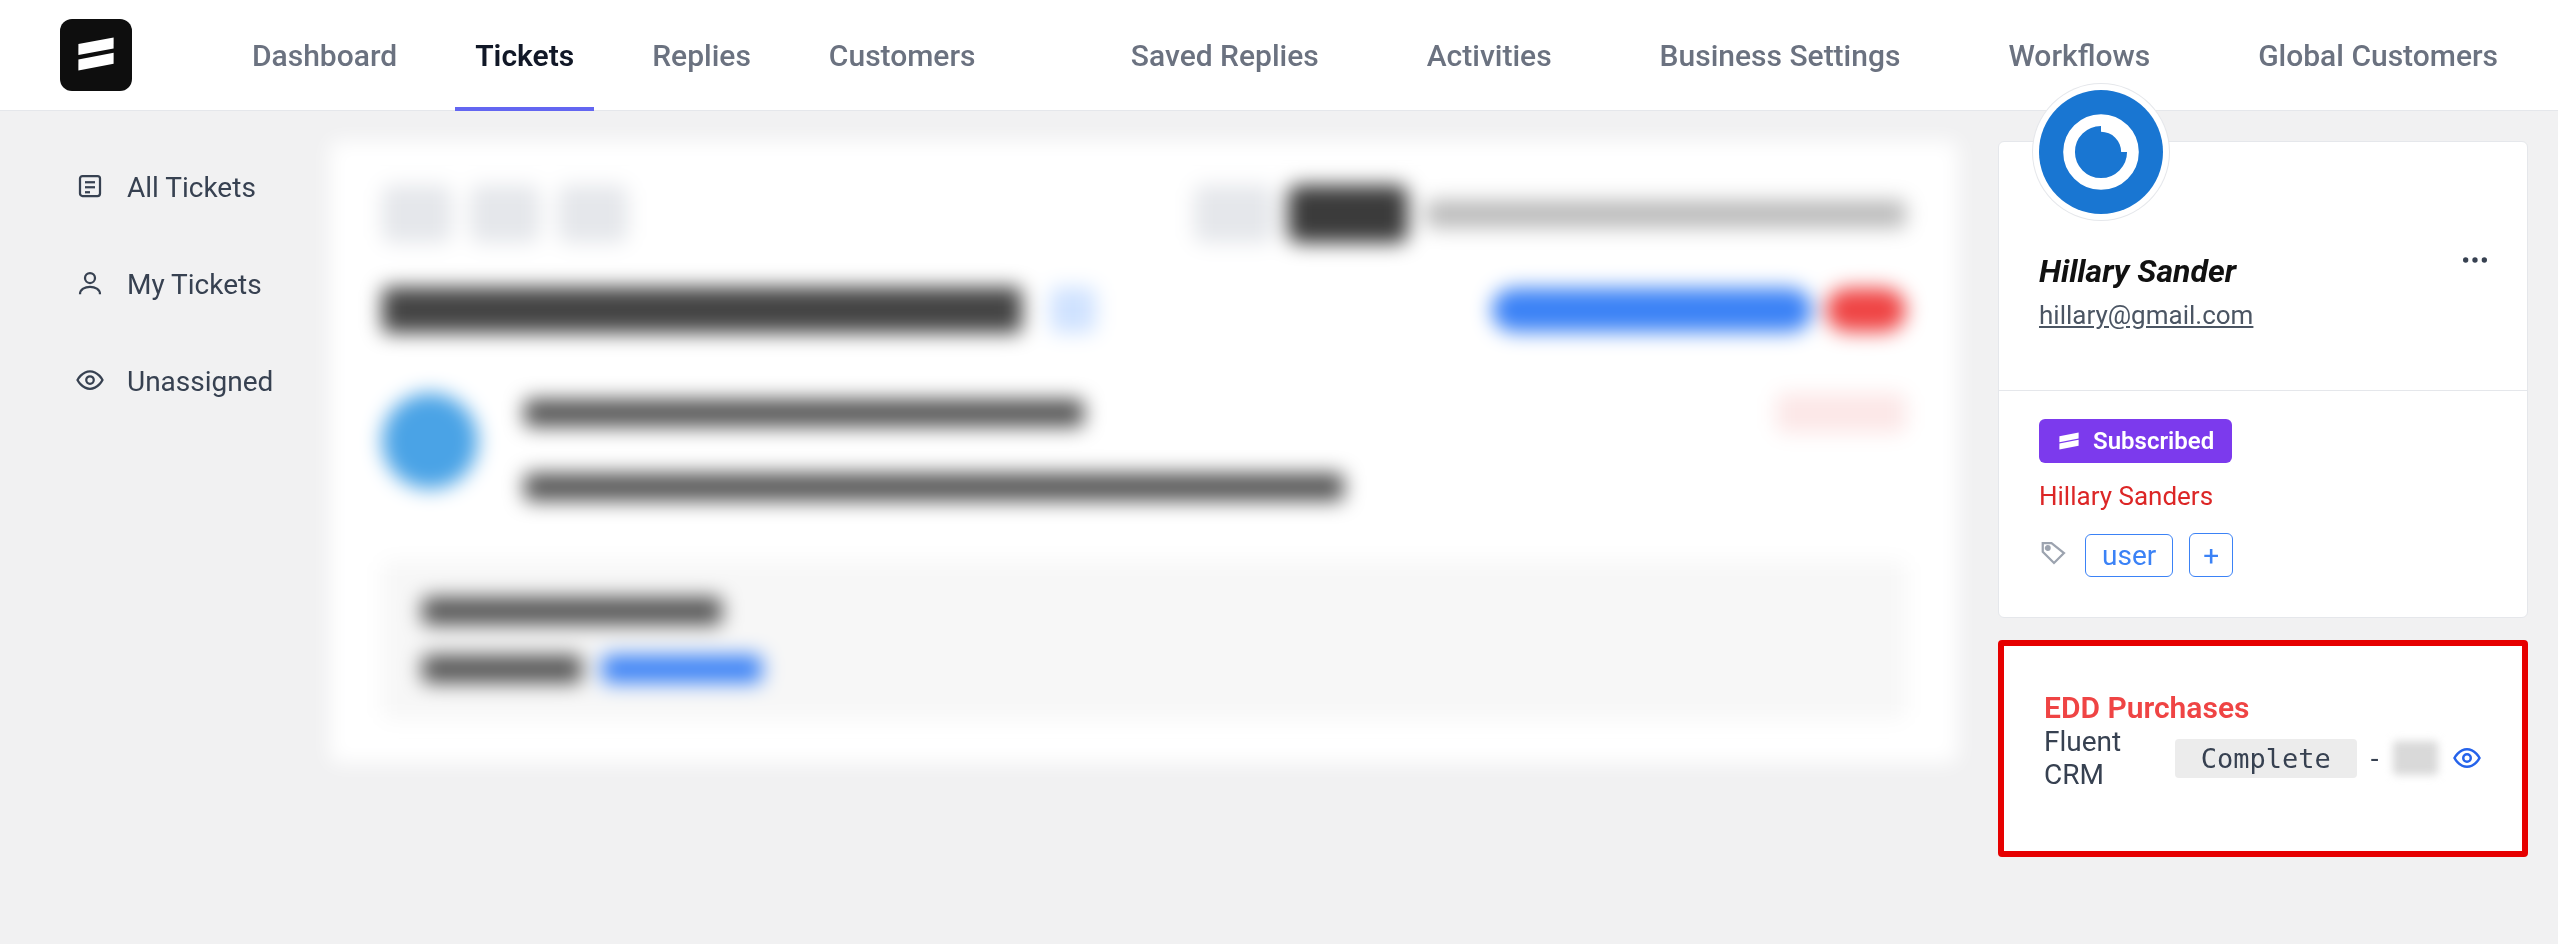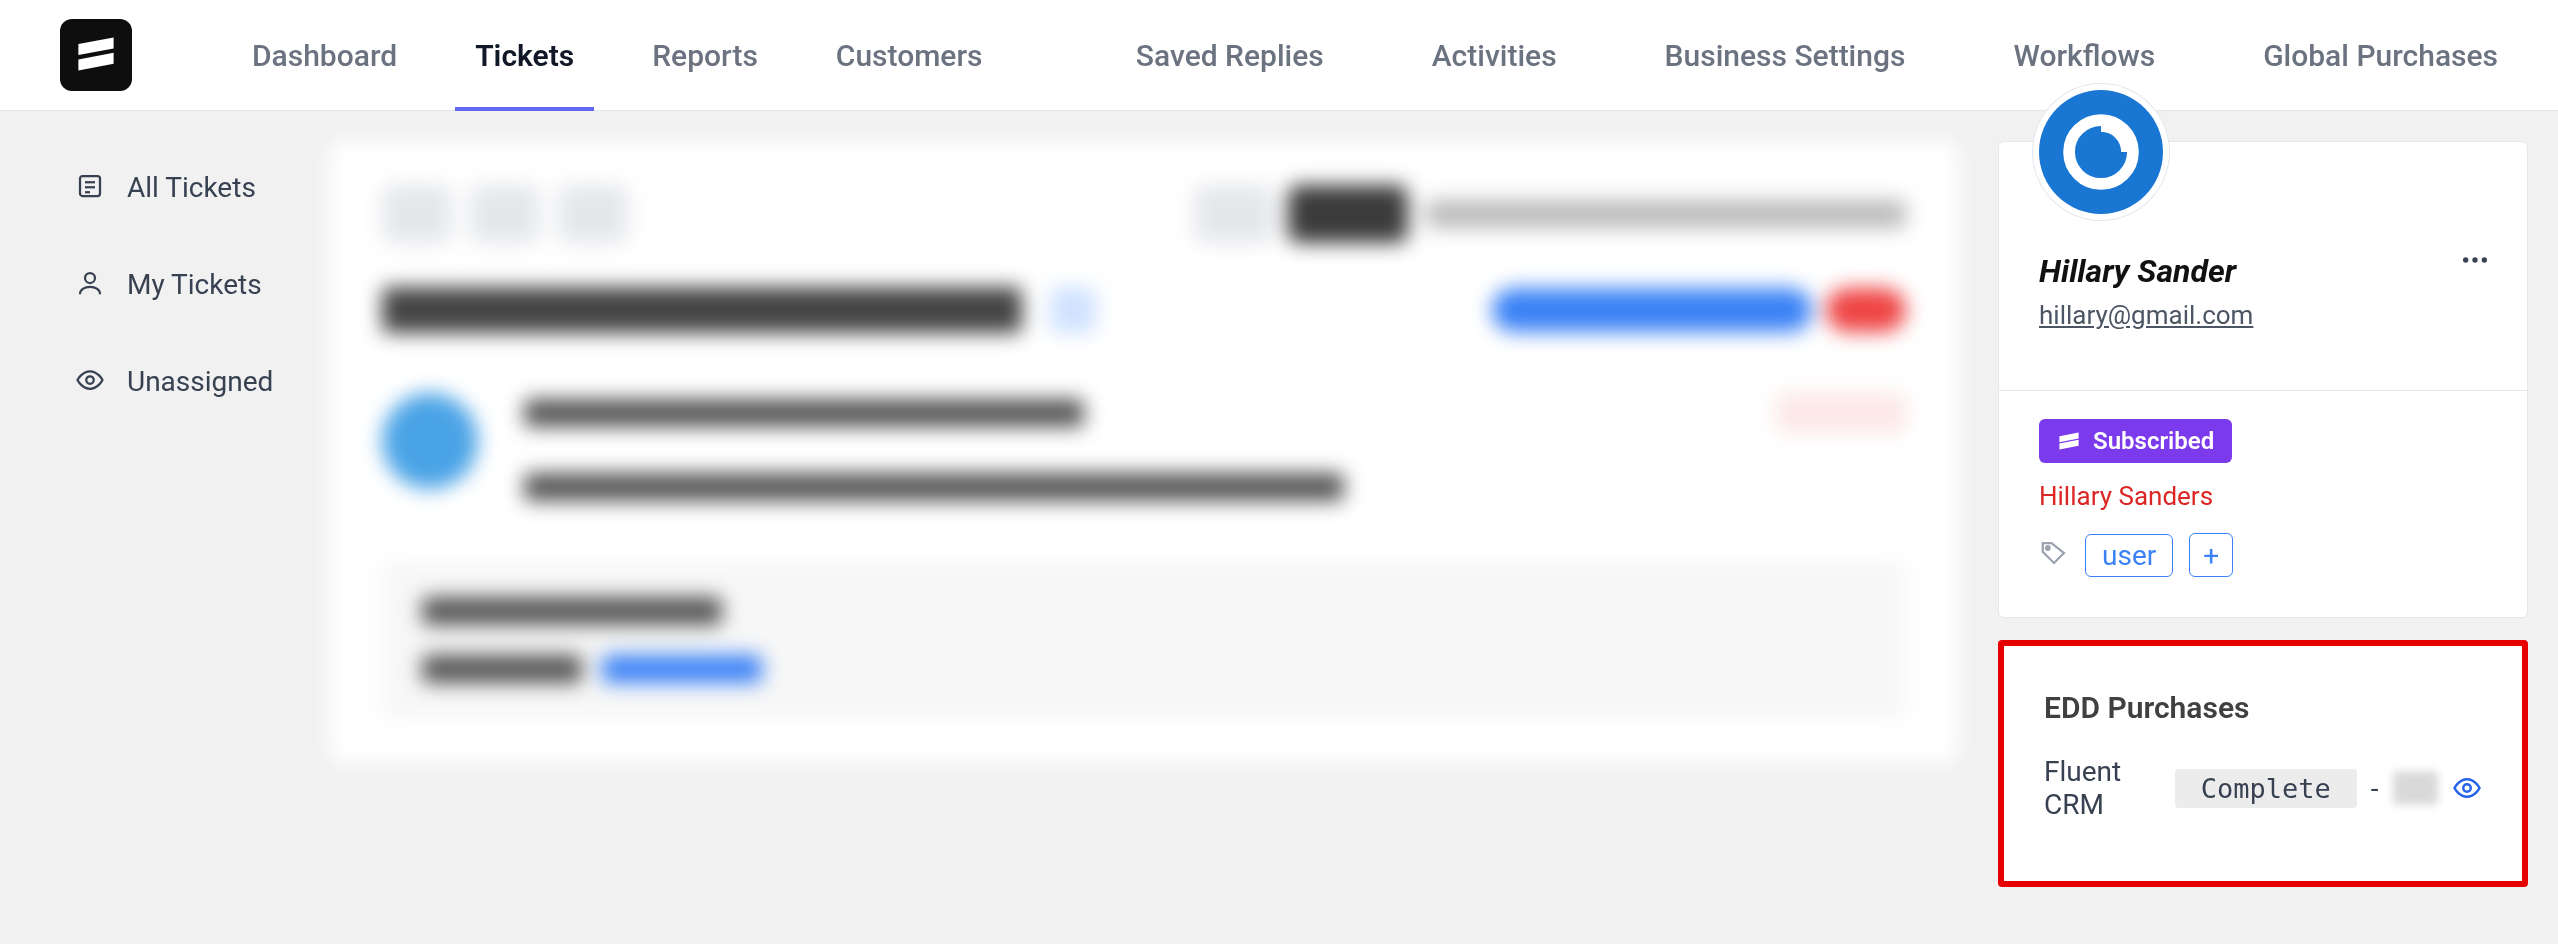--- a/index.html
+++ b/index.html
@@ -295,22 +295,21 @@
     }
     .purchases-card {
       background: #fff;
       border: 6px solid #e60000;
       border-radius: 4px;
       padding: 44px 40px 60px 40px;
     }
     .purchases-title {
       font-size: 30px;
       font-weight: 600;
-      margin-bottom: 30px;
-      color: #404040;
+      color: #ef4444;
     }
     .purchase-row {
       display: flex;
       align-items: center;
       gap: 14px;
       font-size: 28px;
       color: #374151;
     }
     .status-chip {
       background: #ececec;
@@ -341,41 +340,41 @@
     </svg>
   </div>
   <div class="nav-left">
     <div class="nav-item">
         <span>Dashboard</span>
       </div>
     <div class="nav-item active">
         <span>Tickets</span>
       </div>
     <div class="nav-item">
-        <span>Reports</span>
+        <span>Replies</span>
       </div>
     <div class="nav-item">
         <span>Customers</span>
       </div>
   </div>
   <div class="nav-right">
     <div class="nav-item">
         <span>Saved Replies</span>
       </div>
     <div class="nav-item">
         <span>Activities</span>
       </div>
     <div class="nav-item">
         <span>Business Settings</span>
       </div>
     <div class="nav-item">
         <span>Workflows</span>
       </div>
     <div class="nav-item">
-        <span>Global Purchases</span>
+        <span>Global Customers</span>
       </div>
   </div>
 </div>
 
 <div class="layout">
 
   <div class="sidebar">
     <div class="sidebar-item">
       <span class="icon">
         <svg viewBox="0 0 24 24" fill="none" stroke="currentColor" stroke-width="1.8">

